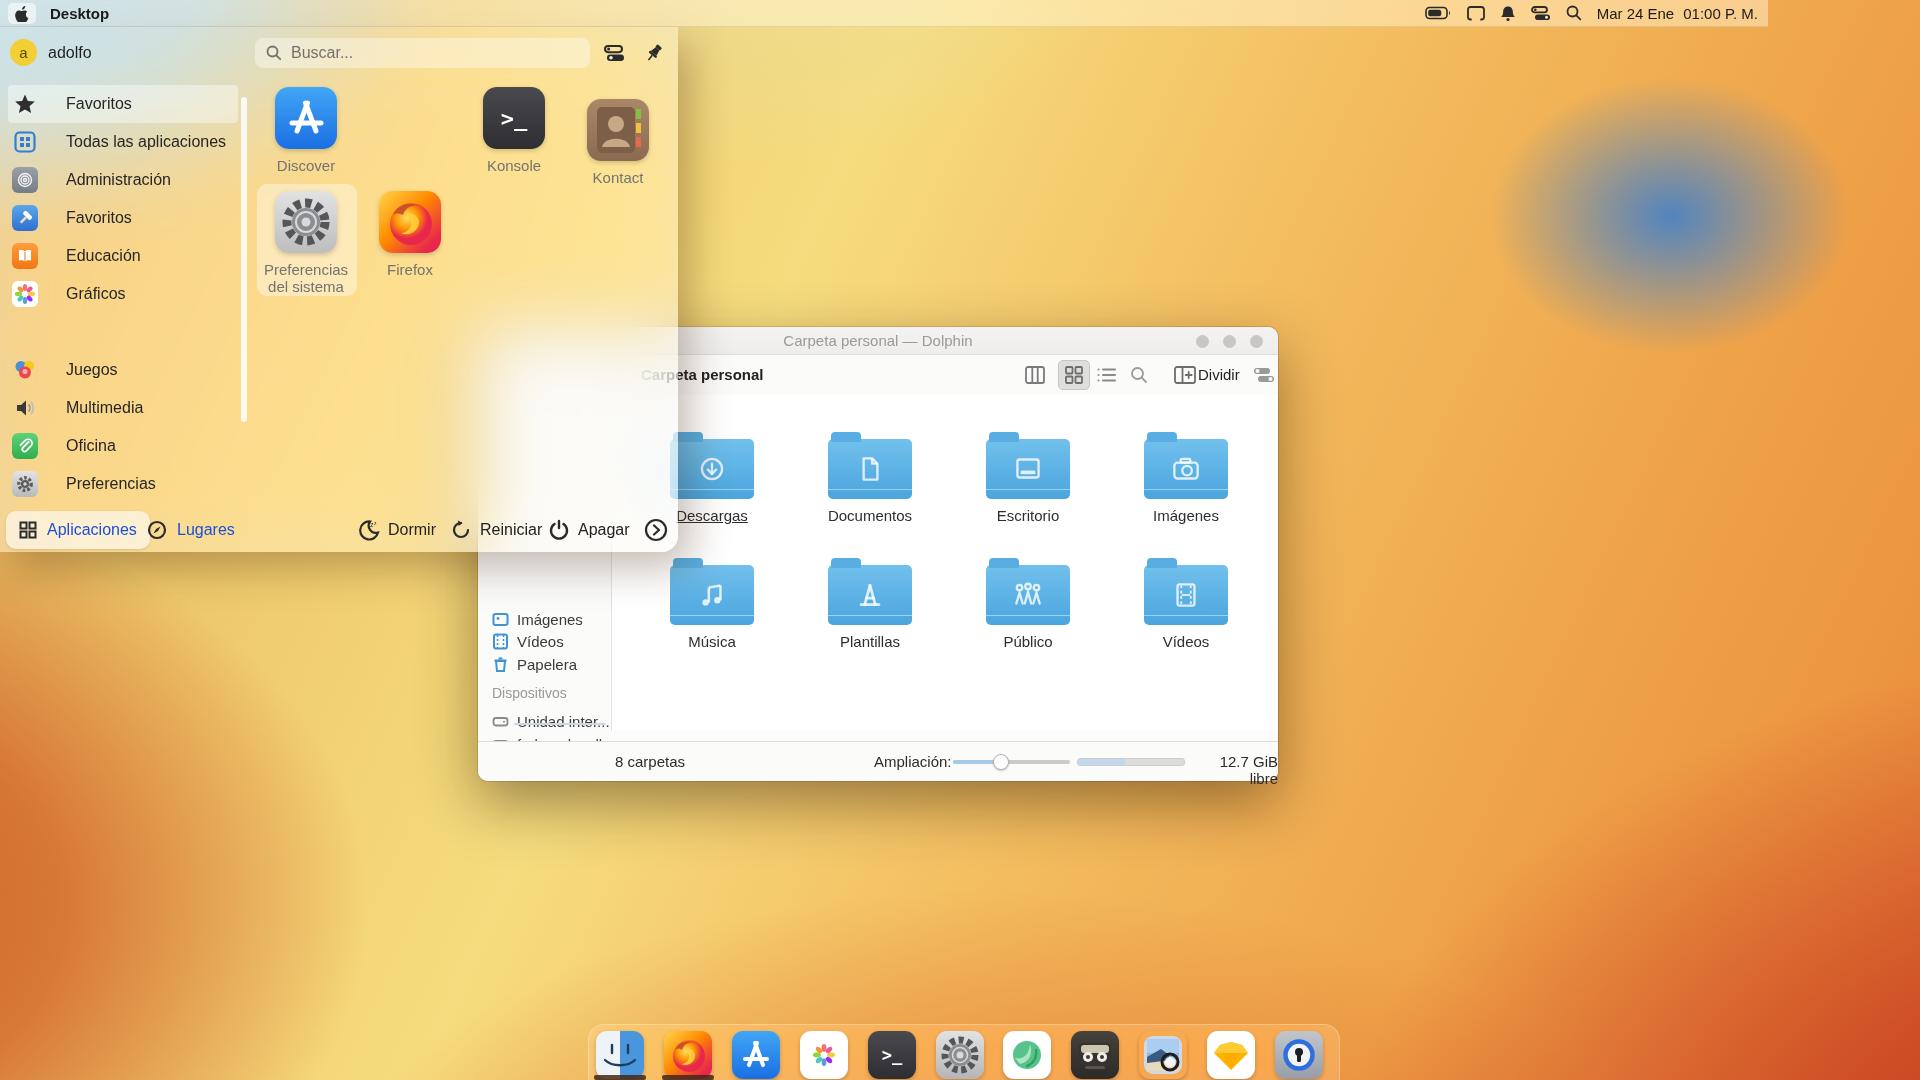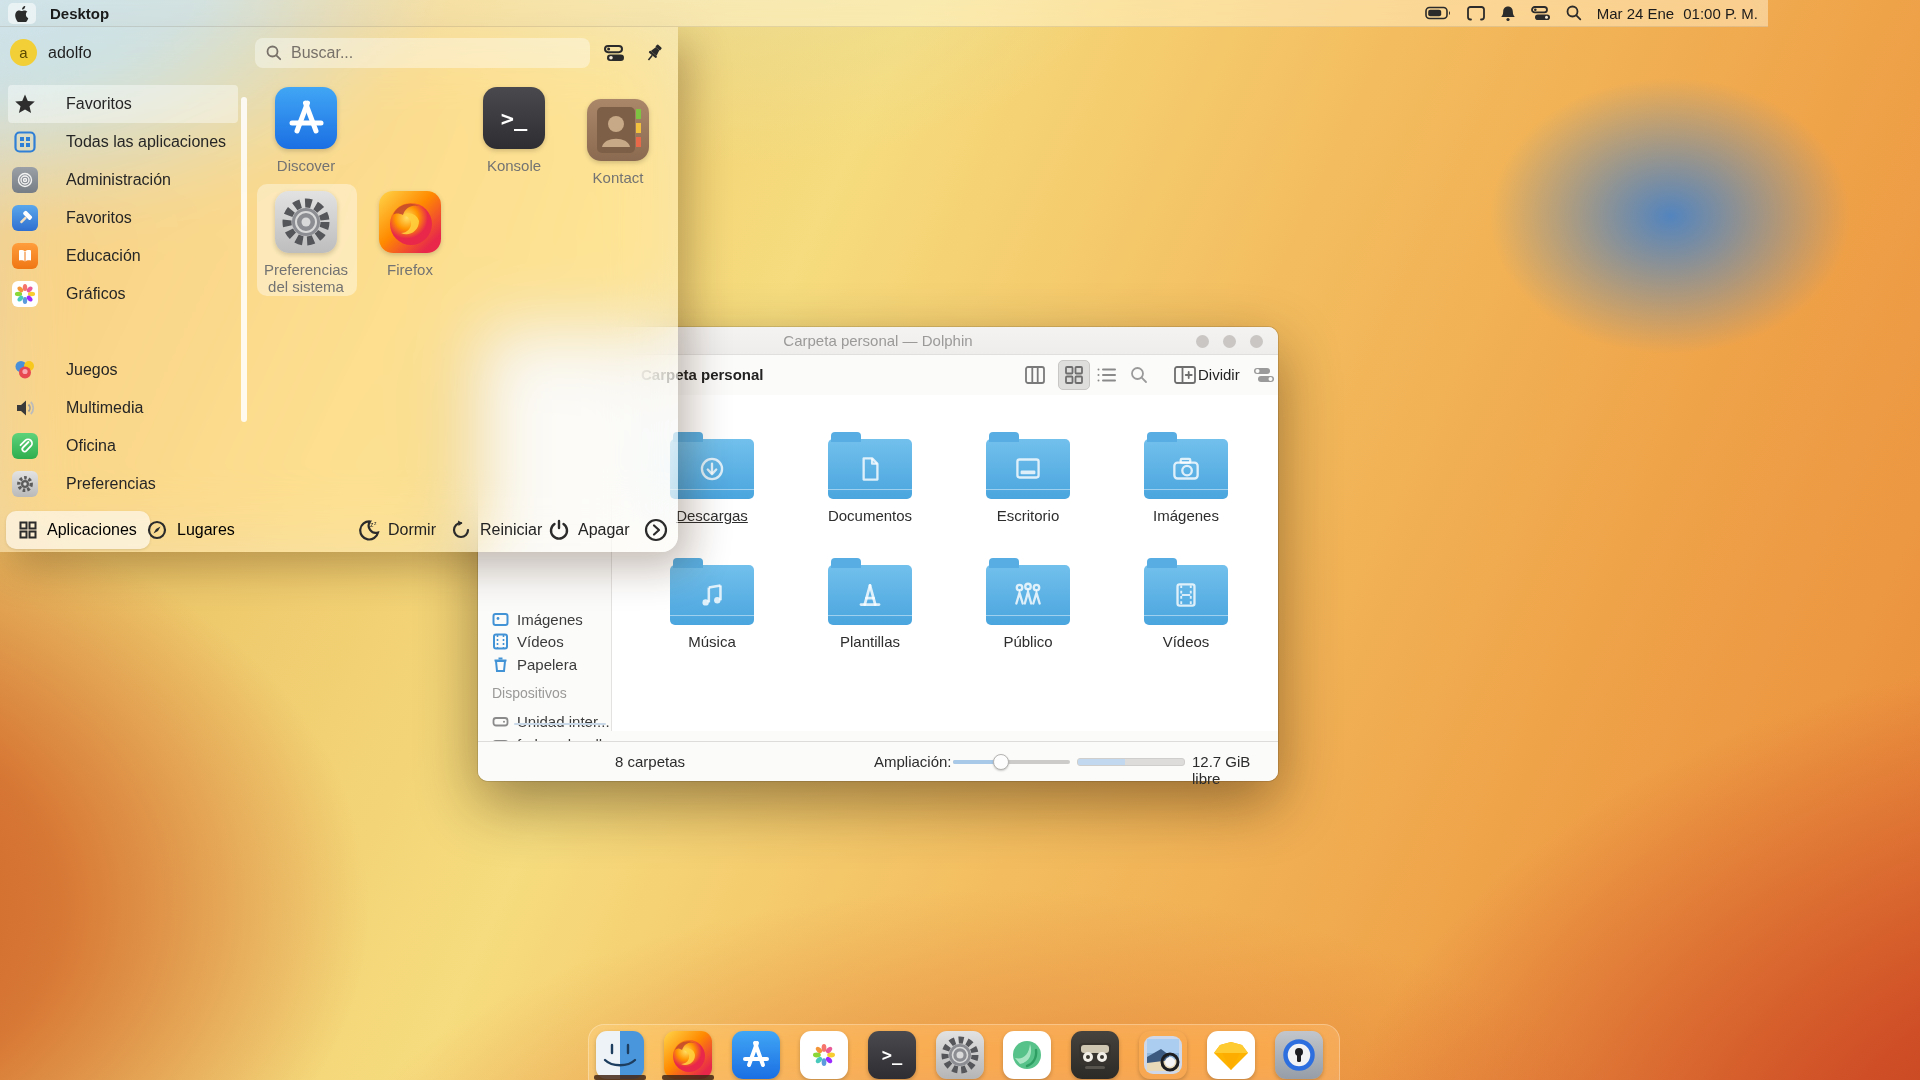--- a/index.html
+++ b/index.html
@@ -1,17 +1,17 @@
 <!DOCTYPE html>
 <html><head>
 <meta charset="utf-8">
 <style>
   * { margin:0; padding:0; box-sizing:border-box; }
   html,body { width:1920px; height:1080px; overflow:hidden; font-family:"Liberation Sans","DejaVu Sans",sans-serif; }
-  .abs { position:absolute; }
+  .abs { position:absolute;text-align:right; }
 
   
   #wallpaper { position:fixed; inset:0; width:1920px; height:1080px;
     background:
       radial-gradient(ellipse 300px 230px at 87% 20%, rgba(74,130,196,.95) 0%, rgba(74,130,196,0) 60%),
       radial-gradient(ellipse 900px 500px at -2% -4%, #abd3ea 0%, rgba(171,211,234,.85) 28%, rgba(171,211,234,0) 55%),
       radial-gradient(ellipse 700px 420px at 38% -8%, rgba(232,224,160,.8) 0%, rgba(232,224,160,0) 60%),
       radial-gradient(ellipse 1500px 950px at 116% 112%, #b23619 0%, #cf4e26 28%, rgba(207,78,38,0) 60%),
       radial-gradient(ellipse 1100px 750px at -14% 84%, #c85a20 0%, rgba(210,100,40,.8) 30%, rgba(210,100,40,0) 58%),
       radial-gradient(ellipse 1300px 700px at 52% 118%, #e0712e 0%, rgba(224,113,46,0) 55%),
@@ -90,21 +90,21 @@
   .lch-scroll { position:absolute; left:241px; top:70px; width:6px; height:325px;
     background:rgba(255,255,255,.85); border-radius:3px; }
   .app-cell { position:absolute; width:104px; text-align:center; }
   .app-ico { width:62px; height:62px; border-radius:14px; margin:0 auto; position:relative;
     box-shadow:0 2px 5px rgba(0,0,0,.18); overflow:hidden; }
   .app-label { margin-top:8px; font-size:15px; color:#737373; line-height:17px; }
   .app-hover { position:absolute; left:257px; top:157px; width:100px; height:112px;
     background:rgba(255,255,255,.38); border-radius:10px; }
   .lch-footer { position:absolute; left:0; bottom:0; width:678px; height:44px; }
   .tab { position:absolute; top:3px; height:38px; display:flex; align-items:center; gap:10px;
-    padding:0 13px; font-size:16px; color:#000000; border-radius:10px; }
+    padding:0 13px; font-size:16px; color:#1d4ed8; border-radius:10px; }
   .tab-active { background:rgba(255,255,255,.6); box-shadow:0 1px 3px rgba(0,0,0,.12); }
   .sess-btn { position:absolute; top:3px; height:38px; display:flex; align-items:center; gap:8px;
     font-size:16px; color:#232323; }
 
   
   #dock { position:absolute; left:588px; top:1024px; width:752px; height:56px; z-index:30;
     background:rgba(255,240,224,.22); backdrop-filter:blur(30px) saturate(150%);
     border:1px solid rgba(255,255,255,.28); border-bottom:none; border-radius:16px 16px 0 0; }
   .dock-ico { position:absolute; top:6px; width:48px; height:48px; border-radius:11px;
     box-shadow:0 2px 4px rgba(0,0,0,.22); overflow:hidden; }

